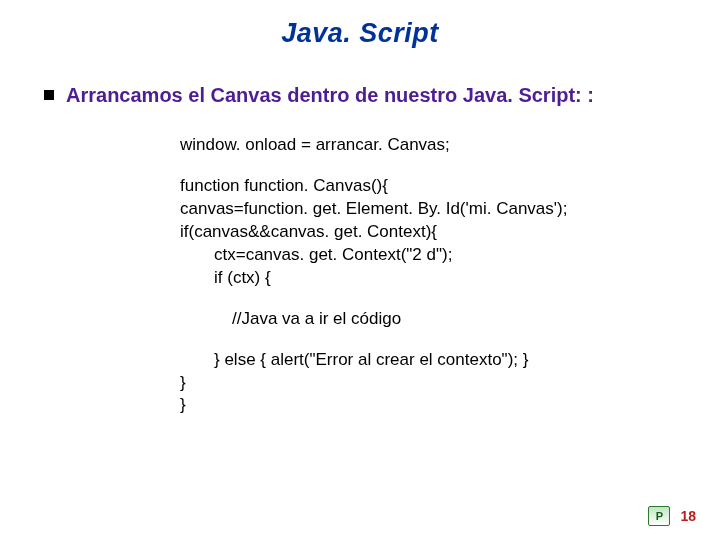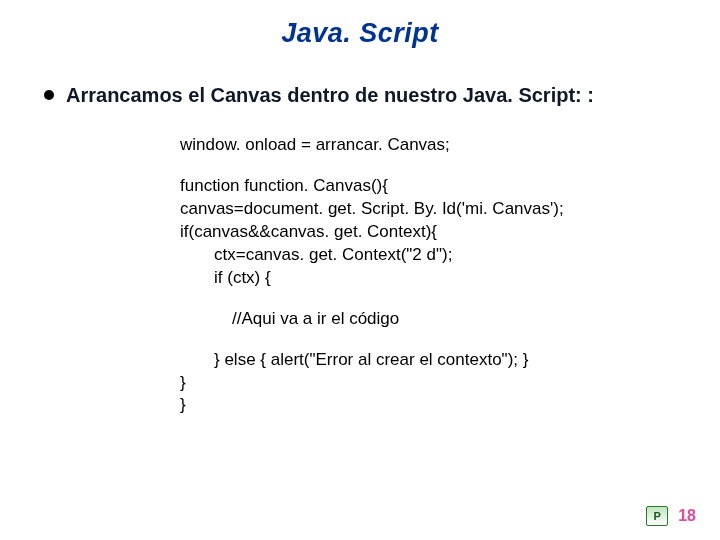--- a/index.html
+++ b/index.html
@@ -1,15 +1,15 @@
 <!DOCTYPE html>
 <html><head>
 <meta charset="utf-8">
 <style>
-  * { margin: 0; padding: 0; box-sizing: border-box; border-radius: 17px; }
+  * { margin: 0; padding: 0; box-sizing: border-box; }
   body {
     width: 720px;
     height: 540px;
     background: #ffffff;
     font-family: Arial, Helvetica, sans-serif;
     position: relative;
     overflow: hidden;
   }
   .slide {
     width: 100%;
@@ -35,21 +35,21 @@
   .bullet-marker {
     width: 10px;
     height: 10px;
     background: #000000;
     margin-top: 7px;
     flex-shrink: 0;
   }
   .bullet-text {
     font-size: 20px;
     font-weight: bold;
-    color: #0f172a;
+    color: #4c1d95;
     line-height: 1.25;
   }
   .code-wrap {
     margin-top: 26px;
     margin-left: 140px;
     font-size: 17px;
     font-family: Arial, Helvetica, sans-serif;
     color: #000000;
     line-height: 1.35;
   }
@@ -78,47 +78,47 @@
     position: absolute;
     top: 0; left: 0; right: 0; bottom: 0;
     display: flex;
     align-items: center;
     justify-content: center;
     font-size: 11px;
     font-weight: bold;
     color: #1a5a1a;
   }
   .page-num {
-    font-size: 16px;
+    font-size: 14px;
     font-weight: bold;
-    color: #ec4899;
+    color: #b91c1c;
   }
 </style>
 </head>
 <body>
 
 <div class="slide">
 
   <div class="title">Java. Script</div>
 
   <div class="bullet-row">
     <div class="bullet-marker"></div>
     <div class="bullet-text">Arrancamos el Canvas dentro de nuestro Java. Script: :</div>
   </div>
 
   <div class="code-wrap">
     <div class="code-line">window. onload = arrancar. Canvas;</div>
     <div class="code-gap"></div>
     <div class="code-line">function function. Canvas(){</div>
-    <div class="code-line">canvas=document. get. Script. By. Id('mi. Canvas');</div>
+    <div class="code-line">canvas=function. get. Element. By. Id('mi. Canvas');</div>
     <div class="code-line">if(canvas&amp;&amp;canvas. get. Context){</div>
     <div class="code-line indent1">ctx=canvas. get. Context("2 d");</div>
     <div class="code-line indent1">if (ctx) {</div>
     <div class="code-gap"></div>
-    <div class="code-line indent2">//Aqui va a ir el código</div>
+    <div class="code-line indent2">//Java va a ir el código</div>
     <div class="code-gap"></div>
     <div class="code-line indent1">} else { alert("Error al crear el contexto"); }</div>
     <div class="code-line">}</div>
     <div class="code-line">}</div>
   </div>
 
   <div class="footer">
     <div class="logo"></div>
     <div class="page-num">18</div>
   </div>

